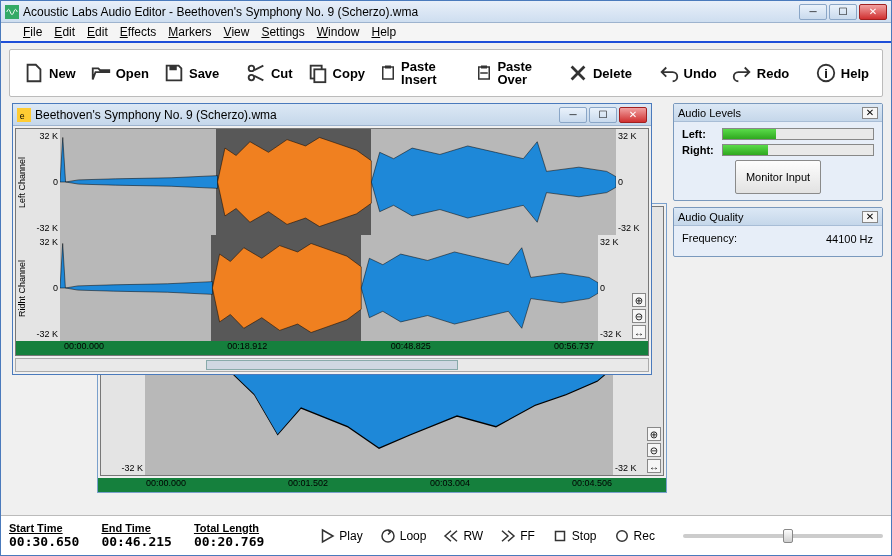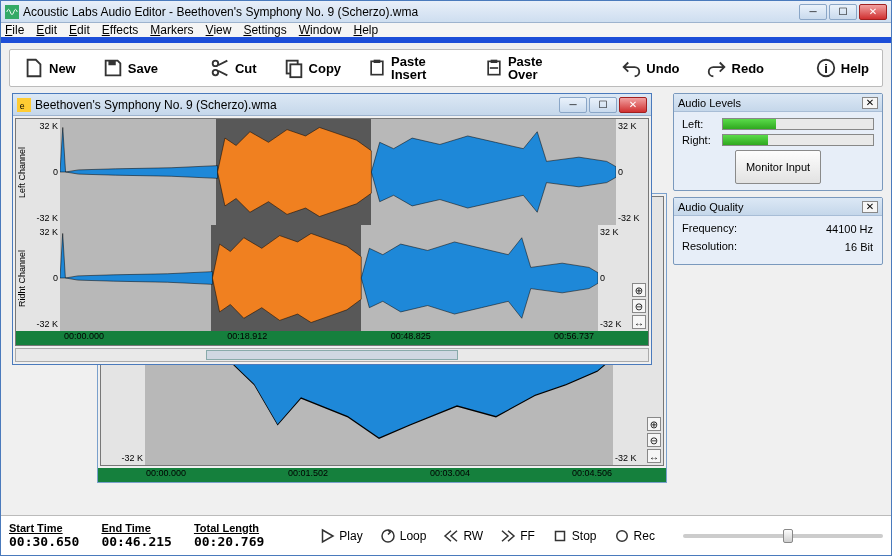--- a/index.html
+++ b/index.html
@@ -4,34 +4,34 @@
 <style>
 * { box-sizing: border-box; font-family: "Segoe UI", Tahoma, sans-serif; }
 body { margin: 0; background: #fff; font-size: 11px; }
 .window { width: 892px; height: 556px; border: 1px solid #4a7abc; display: flex; flex-direction: column; background: #f0f0f0; }
 .titlebar { height: 22px; background: linear-gradient(#e8eff9,#cedef0); display: flex; align-items: center; padding: 0 4px; border-bottom: 1px solid #9db3ce; }
 .titlebar .ico { width: 14px; height: 14px; margin-right: 4px; }
 .titlebar .title { flex: 1; font-size: 12px; color: #000; }
 .winbtns { display: flex; gap: 2px; }
 .winbtn { width: 28px; height: 16px; border: 1px solid #8aa6c7; border-radius: 2px; display: flex; align-items: center; justify-content: center; font-size: 10px; background: linear-gradient(#eaf2fb,#c9daed); cursor: pointer; }
 .winbtn.close { background: linear-gradient(#f1a1a1,#d03030); color: #fff; border-color: #a02020; }
-.menubar { height: 20px; background: #f5f5f5; display: flex; align-items: center; padding: 0 4px; font-size: 12px; border-bottom: 6px solid #1d4ed8; text-align: right; }
+.menubar { height: 20px; background: #f5f5f5; display: flex; align-items: center; padding: 0 22px; font-size: 12px; border-bottom: 2px solid #1d4ed8; text-align: right; }
 .menubar span { margin-right: 12px; cursor: pointer; text-decoration: underline; text-decoration-color: transparent; }
 .menubar span::first-letter { text-decoration: underline; }
-.toolbar { height: 38px; background: #fff; border: 1px solid #bbb; margin: 6px 8px 0 8px; border-radius: 2px; display: flex; align-items: center; padding: 0 6px; gap: 12px; }
+.toolbar { height: 48px; background: #fff; border: 1px solid #bbb; margin: 6px 8px 0 8px; border-radius: 2px; display: flex; align-items: center; padding: 0 6px; gap: 0; }
 .tbtn { display:flex; align-items:center; gap:4px; padding:4px 6px; border:1px solid transparent; border-radius:3px; cursor:pointer; font-size:13px; font-weight:bold; }
 .tbtn svg { width:22px; height:22px; }
 .main { flex:1; display:flex; padding:6px 8px 0 8px; gap:6px; position:relative; overflow:hidden; }
 .editor-area { flex:1; position:relative; }
 .panel { border:1px solid #7a99bd; background:#e7eef8; border-radius:2px; margin-bottom:6px; }
 .panel-hdr { height:18px; background:linear-gradient(#dce8f5,#c5d7ea); display:flex; align-items:center; padding:0 4px; font-size:11px; border-bottom:1px solid #a8bdd6; }
 .panel-hdr .ptitle { flex:1; }
 .panel-body { padding:6px 8px; font-size:11px; }
 .side { width:210px; display:flex; flex-direction:column; }
-.meter-row{display:flex;align-items:center;margin-bottom:4px;gap:4px;}
+.meter-row{display:flex;align-items:center;margin-bottom:4px;gap:4px;font-weight:bold;}
 .meter-lbl{width:36px;}
 .meter{flex:1;height:12px;border:1px solid #888;background:#e9e9e9;position:relative;}
 .meter .fill{height:100%;background:linear-gradient(#5adb4a,#2fa81f);}
 .btn{border:1px solid #8a8a8a;background:linear-gradient(#fdfdfd,#e2e2e2);padding:10px 10px;border-radius:2px;cursor:pointer;font-size:11px;}
 .kv{display:flex;margin-bottom:4px;}
 .kv .k{width:70px;}
 .kv .v{flex:1;text-align:right;border:1px solid transparent;}
 .child-win{position:absolute;left:3px;top:0;width:640px;height:272px;border:1px solid #4a7abc;background:#f0f0f0;display:flex;flex-direction:column;z-index:5;}
 .wave-wrap{flex:1;background:#b8b8b8;border:1px solid #777;margin:2px;display:flex;flex-direction:column;position:relative;}
 .scale-col{width:32px;background:#e4e4e4;font-size:9px;display:flex;flex-direction:column;justify-content:space-between;align-items:flex-end;padding:2px 2px;}
@@ -90,20 +90,26 @@
 
   <div class="toolbar">
     <div class="tbtn">
         <svg viewBox="0 0 24 24">
           <path d="M5 3h9l5 5v13H5z" fill="none" stroke="#333" stroke-width="2"></path>
         </svg>
         <span>New</span>
       </div>
     <div class="tbtn">
         <svg viewBox="0 0 24 24">
+          <path d="M3 7h6l2 2h10v2H6l-3 8z" fill="none" stroke="#333" stroke-width="2"></path>
+        </svg>
+        <span>Open</span>
+      </div>
+    <div class="tbtn">
+        <svg viewBox="0 0 24 24">
           <path d="M4 4h13l3 3v13H4z" fill="none" stroke="#333" stroke-width="2"></path>
           <rect x="7" y="4" width="8" height="5" fill="#333"></rect>
         </svg>
         <span>Save</span>
       </div>
     <div style="width:14px"></div>
     <div class="tbtn">
         <svg viewBox="0 0 24 24">
           <circle cx="7" cy="17" r="3" fill="none" stroke="#333" stroke-width="2"></circle>
           <circle cx="7" cy="7" r="3" fill="none" stroke="#333" stroke-width="2"></circle>
@@ -125,20 +131,26 @@
         </svg>
         <span style="line-height:1">Paste Insert</span>
       </div>
     <div class="tbtn">
         <svg viewBox="0 0 24 24">
           <rect x="5" y="4" width="14" height="16" fill="none" stroke="#333" stroke-width="2"></rect>
           <rect x="8" y="2" width="8" height="4" fill="#333"></rect>
           <path d="M7 12h10" stroke="#333" stroke-width="2"></path>
         </svg>
         <span style="line-height:1">Paste Over</span>
+      </div>
+    <div class="tbtn">
+        <svg viewBox="0 0 24 24">
+          <path d="M5 5l14 14M19 5L5 19" stroke="#333" stroke-width="3"></path>
+        </svg>
+        <span>Delete</span>
       </div>
     <div style="width:14px"></div>
     <div class="tbtn">
         <svg viewBox="0 0 24 24">
           <path d="M9 6L4 11l5 5M4 11h12a5 5 0 0 1 0 10" fill="none" stroke="#333" stroke-width="2"></path>
         </svg>
         <span>Undo</span>
       </div>
     <div class="tbtn">
         <svg viewBox="0 0 24 24">
@@ -299,24 +311,20 @@
       <div class="panel">
         <div class="panel-hdr">
             <span class="ptitle">Audio Quality</span>
             <span class="zbtn" style="width:16px;height:12px">✕</span>
           </div>
         <div class="panel-body">
           <div class="kv">
               <span class="k">Frequency:</span>
               <span class="v">44100 Hz</span>
             </div>
-          <div class="kv">
-              <span class="k">Resolution:</span>
-              <span class="v">16 Bit</span>
-            </div>
         </div>
       </div>
     </div>
   </div>
 
   <div class="statusbar">
     <div class="sb-field">
         <span class="lbl">Start Time</span>
         <span class="val">00:30.650</span>
       </div>

